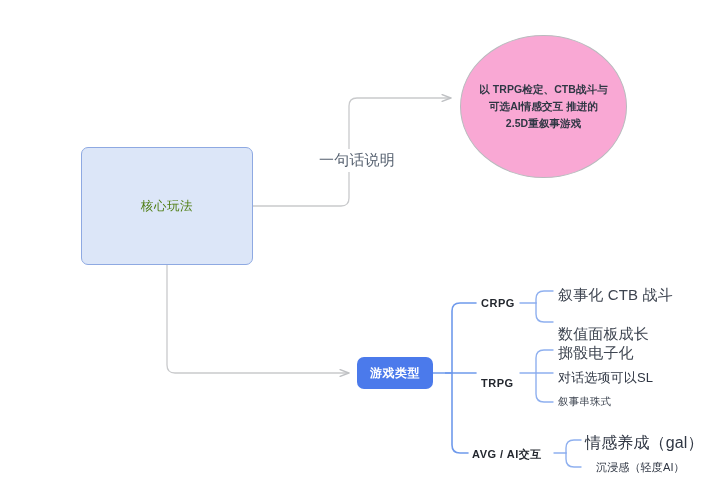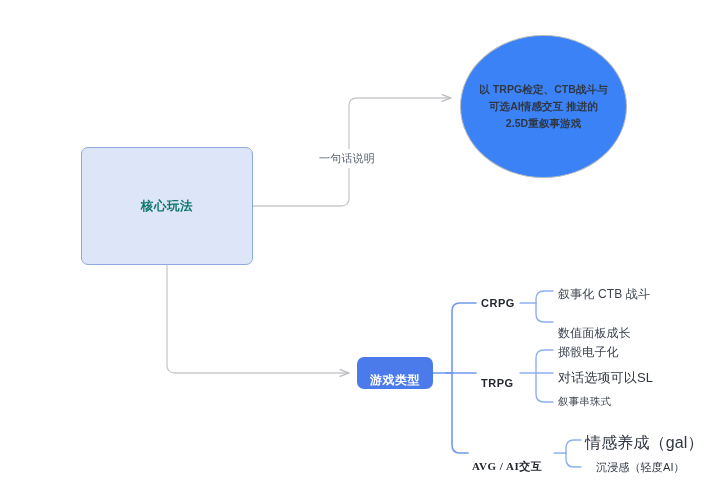--- a/index.html
+++ b/index.html
@@ -39,34 +39,34 @@
     box-sizing: border-box;
     background: #dce6f8;
     border: 1.4px solid #8ea9e2;
     border-radius: 7px;
     display: flex;
     align-items: center;
     justify-content: center;
   }
   .node-core .label {
     font-size: 12.5px;
-    font-weight: 700;
-    color: #0f766e;
+    font-weight: 400;
+    color: #4d7c0f;
     letter-spacing: 0.6px;
   }
 
   
   .node-ellipse {
     position: absolute;
     left: 460px;
     top: 35px;
     width: 167px;
     height: 143px;
     box-sizing: border-box;
-    background: #3b82f6;
+    background: #f9a8d4;
     border: 1.2px solid #b9bbbe;
     border-radius: 50% / 50%;
     display: flex;
     align-items: center;
     justify-content: center;
     padding: 0 17px;
   }
   .node-ellipse .label {
     font-size: 10.5px;
     font-weight: 700;
@@ -80,61 +80,61 @@
   .node-gametype {
     position: absolute;
     left: 357px;
     top: 357px;
     width: 76px;
     height: 32px;
     box-sizing: border-box;
     background: #4b7aeb;
     border-radius: 7px;
     display: flex;
-    align-items: flex-end;
+    align-items: center;
     justify-content: center;
   }
   .node-gametype .label {
     font-size: 12px;
     font-weight: 700;
     color: #ffffff;
     letter-spacing: 0.5px;
   }
 
   
   .edge-label {
     position: absolute;
     left: 316px;
     top: 149px;
-    font-size: 11px;
+    font-size: 15px;
     font-weight: 400;
     color: #55606f;
     letter-spacing: 0.2px;
     background: #ffffff;
     padding: 2px 3px;
     white-space: nowrap;
   }
 
   
   .branch-label {
     position: absolute;
     font-size: 11px;
     font-weight: 700;
     color: #23272e;
     letter-spacing: 0.5px;
     white-space: nowrap;
   }
   .bl-crpg { left: 481px; top: 297px; }
   .bl-trpg { left: 481px; top: 377px; }
-  .bl-avg  { left: 472px; top: 459px; font-family: Liberation Serif, serif; }
+  .bl-avg  { left: 472px; top: 447px; }
 
   
   .leaf-label {
     position: absolute;
-    font-size: 12px;
+    font-size: 15px;
     font-weight: 400;
     color: #3d4450;
     letter-spacing: 0.15px;
     white-space: nowrap;
   }
   .lf-c1 { left: 558px; top: 286px; }
   .lf-c2 { left: 558px; top: 325px; }
   .lf-t1 { left: 558px; top: 344px; text-align: right; }
   .lf-t2 { left: 558px; top: 369px; font-size: 13px; color: #2f3643; }
   .lf-t3 { left: 558px; top: 395px; font-size: 10.5px; }

